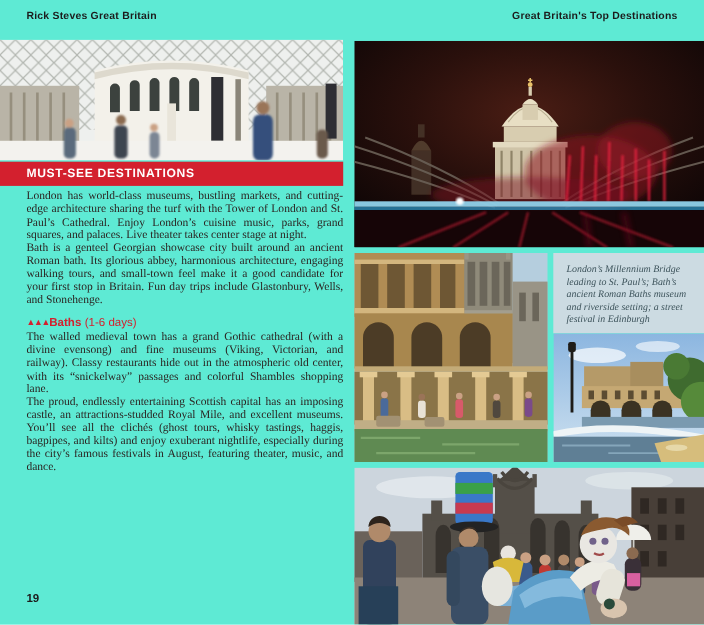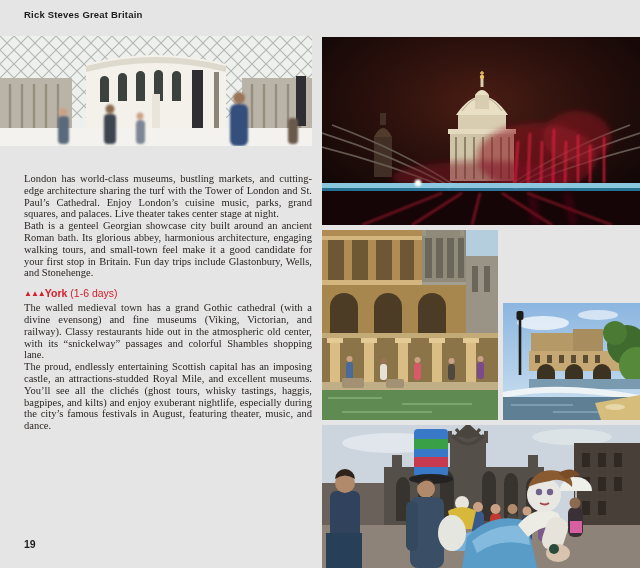--- a/index.html
+++ b/index.html
@@ -1,18 +1,18 @@
 <!DOCTYPE html>
 <html><head>
 <meta charset="utf-8">
 <style>
   * { margin:0; padding:0; box-sizing:border-box; }
   html,body { background:#ffffff; }
   .page {
-    position:relative; width:640px; height:568px; background:#e5e5e5;
+    position:relative; width:640px; height:568px; background:#5eead4;
     overflow:hidden; font-family:"Liberation Serif", serif;
   }
   
   .run-head {
     position:absolute; top:9px; font-family:"Liberation Sans", sans-serif;
     font-size:9.5px; font-weight:bold; color:#1c1c1c; letter-spacing:.2px;
   }
   .run-head.left { left:24px; }
   .run-head.right { right:24px; }
 
@@ -67,20 +67,21 @@
     font-family:"Liberation Serif", serif; font-style:italic;
     font-size:9px; line-height:11.5px; color:#3e545c; text-align:left;
   }
 </style>
 </head>
 <body>
 
 <div class="page">
 
   <span class="run-head left">Rick Steves Great Britain</span>
+  <span class="run-head right">Great Britain's Top Destinations</span>
 
   <div class="photo ph-museum">
     <svg width="312" height="110" viewBox="0 0 312 110" xmlns="http://www.w3.org/2000/svg">
       <defs>
         <pattern id="diagrid" width="14" height="14" patternUnits="userSpaceOnUse">
           <path d="M0,0 L14,14 M14,0 L0,14" stroke="#b3b7b1" stroke-width="1.1" fill="none"></path>
         </pattern>
         <filter id="blur1">
             <feGaussianBlur stdDeviation="0.8"></feGaussianBlur>
           </filter>
@@ -127,34 +128,37 @@
         <circle cx="110" cy="73" r="4.5" fill="#8a6a50"></circle>
         <rect x="136" y="84" width="9" height="24" rx="4" fill="#7c8694"></rect>
         <circle cx="140" cy="80" r="3.5" fill="#caa184"></circle>
         <rect x="230" y="68" width="18" height="42" rx="6" fill="#35507c"></rect>
         <circle cx="239" cy="62" r="6" fill="#9a7458"></circle>
         <rect x="288" y="82" width="10" height="26" rx="4" fill="#6b5a4c"></rect>
       </g>
     </svg>
   </div>
 
+  <div class="banner">
+    <span>MUST-SEE DESTINATIONS</span>
+  </div>
 
   <div class="textcol">
 
     <div class="sec">
       <p class="body">London has world-class museums, bustling markets, and cutting-edge architecture sharing the turf with the Tower of London and St. Paul’s Cathedral. Enjoy London’s cuisine music, parks, grand squares, and palaces. Live theater takes center stage at night.</p>
     </div>
 
     <div class="sec">
       <p class="body">Bath is a genteel Georgian showcase city built around an ancient Roman bath. Its glorious abbey, harmonious architecture, engaging walking tours, and small-town feel make it a good candidate for your first stop in Britain. Fun day trips include Glastonbury, Wells, and Stonehenge.</p>
     </div>
 
     <div class="sec">
       <div class="sec-head">
-        <span class="tri">▲▲▲</span><span class="city">York</span><span class="dur">(1-6 days)</span>
+        <span class="tri">▲▲▲</span><span class="city">Baths</span><span class="dur">(1-6 days)</span>
       </div>
       <p class="body">The walled medieval town has a grand Gothic cathedral (with a divine evensong) and fine museums (Viking, Victorian, and railway). Classy restaurants hide out in the atmospheric old center, with its “snickelway” passages and colorful Shambles shopping lane.</p>
     </div>
 
     <div class="sec">
       <p class="body">The proud, endlessly entertaining Scottish capital has an imposing castle, an attractions-studded Royal Mile, and excellent museums. You’ll see all the clichés (ghost tours, whisky tastings, haggis, bagpipes, and kilts) and enjoy exuberant nightlife, especially during the city’s famous festivals in August, featuring theater, music, and dance.</p>
     </div>
   </div>
 
   <div class="pagenum">19</div>
@@ -328,20 +332,23 @@
 
       <rect x="0" y="160" width="176" height="30" fill="#5f8a52"></rect>
       <g stroke="#84ad72" stroke-width="2" opacity="0.8">
         <line x1="6" y1="168" x2="60" y2="168"></line>
           <line x1="80" y1="174" x2="150" y2="174"></line>
         <line x1="20" y1="182" x2="110" y2="182"></line>
       </g>
     </svg>
   </div>
 
+  <div class="caption-box">
+    <p>London’s Millennium Bridge leading to St. Paul’s; Bath’s ancient Roman Baths museum and riverside setting; a street festival in Edinburgh</p>
+  </div>
 
   <div class="photo ph-bridge">
     <svg width="137" height="117" viewBox="0 0 137 117" xmlns="http://www.w3.org/2000/svg">
       <defs>
         <linearGradient id="sky2" x1="0" y1="0" x2="0" y2="1">
           <stop offset="0%" stop-color="#8cb6e0"></stop>
           <stop offset="100%" stop-color="#cfe2f0"></stop>
         </linearGradient>
       </defs>
       <rect width="137" height="117" fill="url(#sky2)"></rect>

